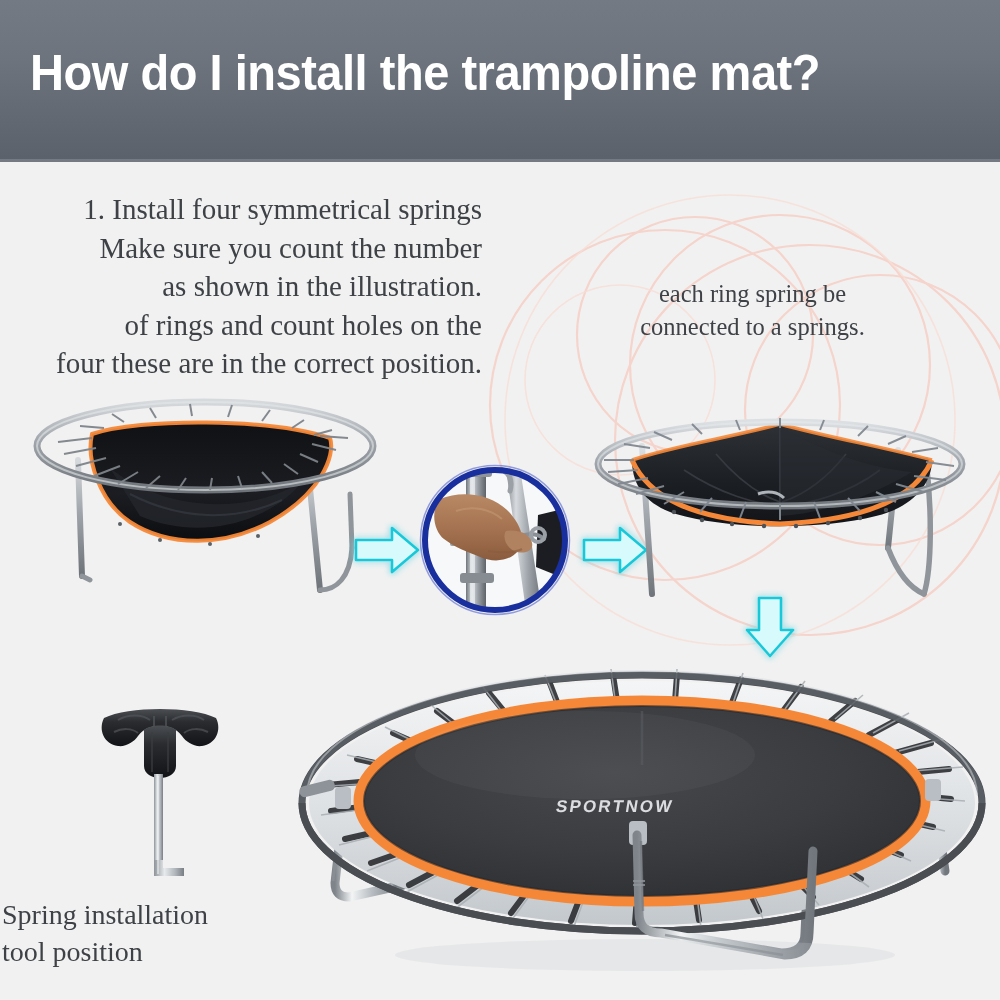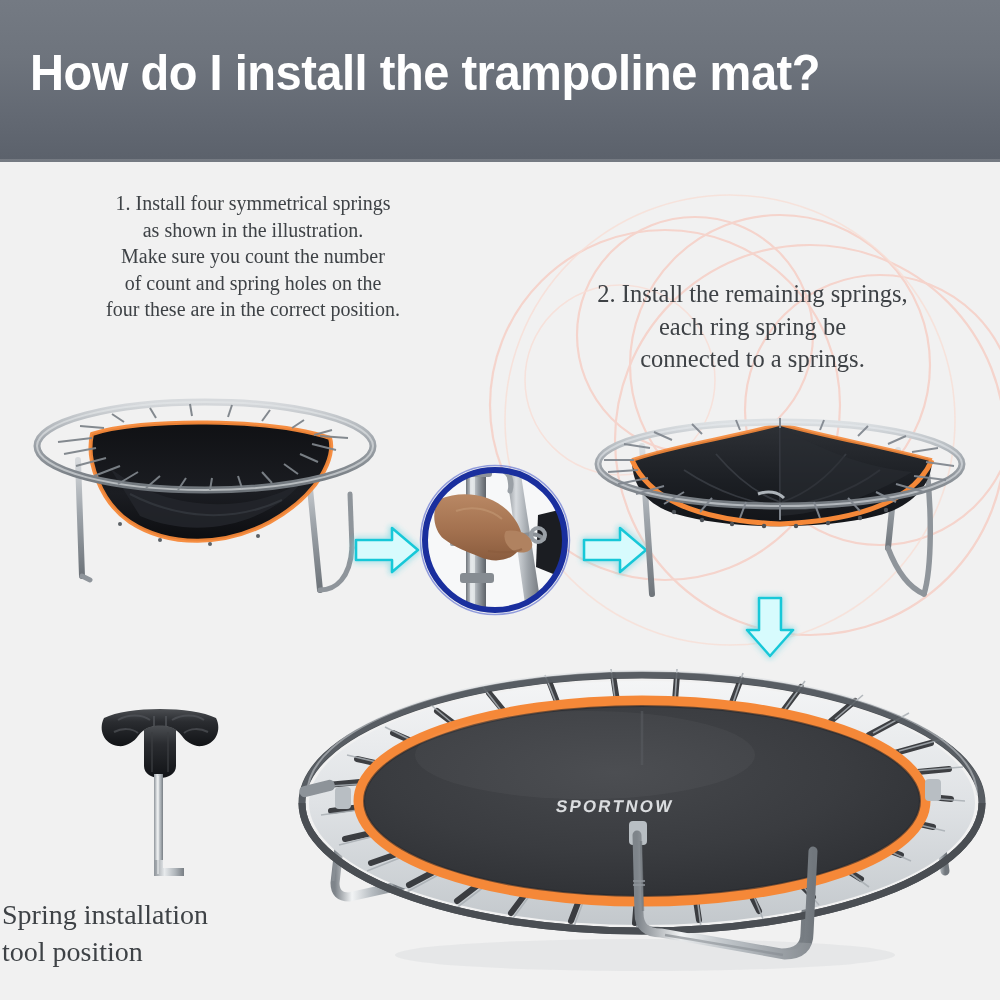--- a/index.html
+++ b/index.html
@@ -40,21 +40,21 @@
   .arc-layer{position:absolute;left:480px;top:215px;width:520px;height:420px;pointer-events:none;}
 
   
   .instr{
     position:absolute;
     color:#3e4246;
     font-family:"Liberation Serif", serif;
     text-align:center;
     line-height:1.33;
   }
-  .instr-1{left:14px;top:190px;width:478px;font-size:20px;}
+  .instr-1{left:4px;top:190px;width:478px;font-size:29px;text-align:right;}
   .instr-2{left:540px;top:278px;width:425px;font-size:24.5px;}
   .caption-tool{
     position:absolute;left:2px;top:896px;width:300px;
     text-align:left;font-size:28px;color:#3e4246;line-height:1.33;
     font-family:"Liberation Serif", serif;
   }
 
   
   .arrow{position:absolute;}
 
@@ -88,28 +88,27 @@
       </g>
       <g fill="none" stroke="#f8ded6" stroke-width="1.6" opacity="0.8">
         <circle cx="250" cy="205" r="225"></circle>
         <circle cx="140" cy="165" r="95"></circle>
       </g>
     </svg>
   </div>
 
   <div class="instr instr-1">
     <div>1. Install four symmetrical springs</div>
+    <div>Make sure you count the number</div>
     <div>as shown in the illustration.</div>
-    <div>Make sure you count the number</div>
-    <div>of count and spring holes on the</div>
+    <div>of rings and count holes on the</div>
     <div>four these are in the correct position.</div>
   </div>
 
   <div class="instr instr-2">
-    <div>2. Install the remaining springs,</div>
     <div>each ring spring be</div>
     <div>connected to a springs.</div>
   </div>
 
   <div class="fig fig-1">
     <svg width="370" height="220" viewBox="0 0 370 220">
       <defs>
         <linearGradient id="steel1" x1="0" y1="0" x2="0" y2="1">
           <stop offset="0%" stop-color="#d7dadd"></stop>
           <stop offset="45%" stop-color="#9fa5ab"></stop>

